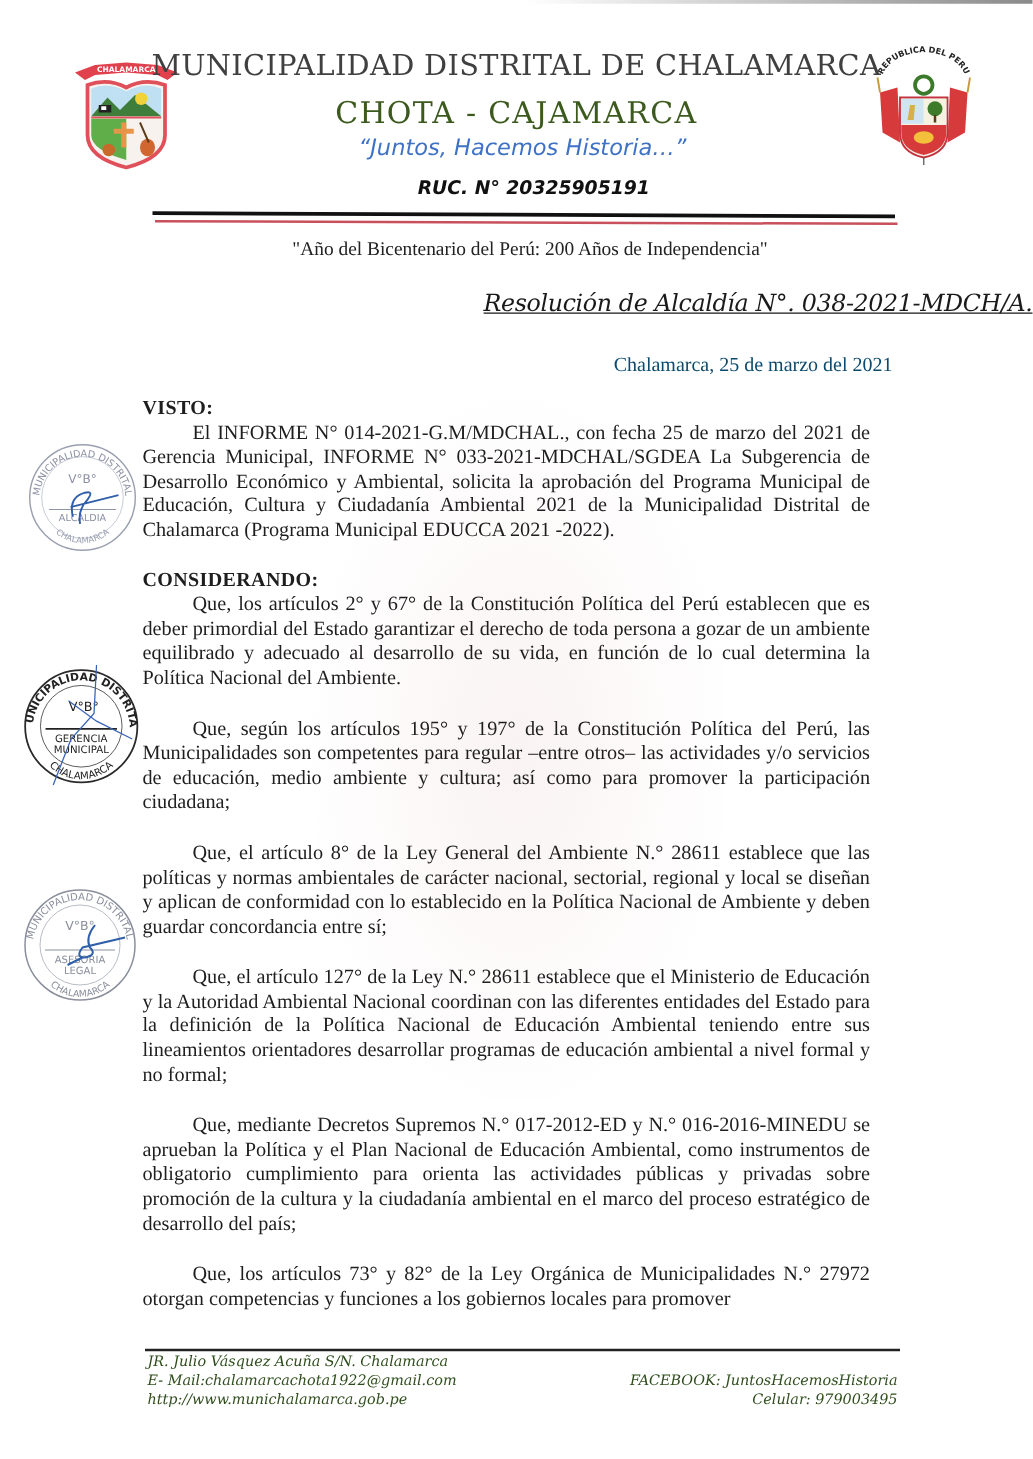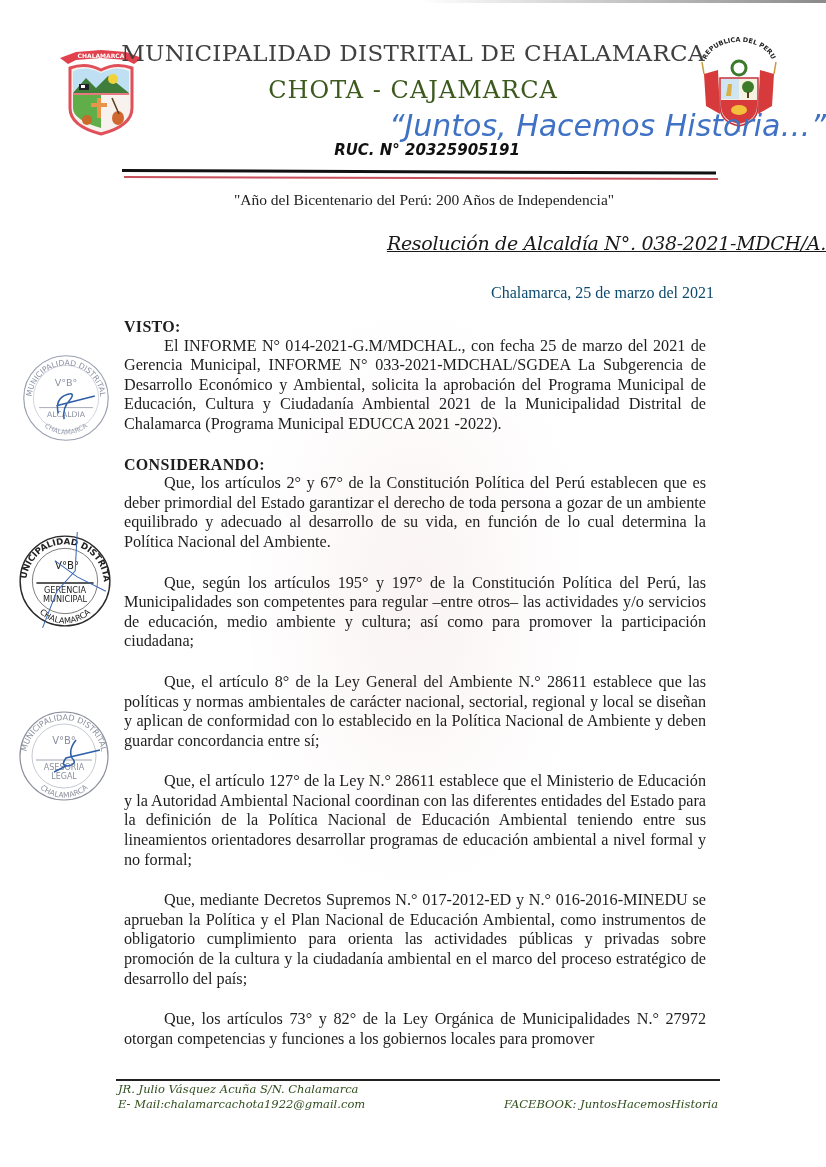--- a/index.html
+++ b/index.html
@@ -33,22 +33,22 @@
       position: absolute; left: 0; right: 0; top: 40px; text-align: center;
       font-family: "DejaVu Serif", serif; font-size: 23px; color: #404040;
       letter-spacing: 0.3px; padding-left: 0;
     }
     .hdr-sub {
       position: absolute; left: 0; right: 0; top: 76px; text-align: center;
       font-family: "DejaVu Serif", serif; font-size: 24px; color: #3d5a1e;
       letter-spacing: 1px; 
     }
     .hdr-motto {
-      position: absolute; left: 0; right: 0; top: 108px; text-align: right;
-      font-family: "DejaVu Sans", sans-serif; font-style: italic; font-size: 30px; color: #3f72c4;
+      position: absolute; left: 0; right: 0; top: 108px; text-align: center;
+      font-family: "DejaVu Sans", sans-serif; font-style: italic; font-size: 18px; color: #3f72c4;
       padding-left: 10px;
     }
     .hdr-ruc {
       position: absolute; left: 0; right: 0; top: 141px; text-align: center;
       font-family: "DejaVu Sans", sans-serif; font-style: italic; font-weight: bold; font-size: 15px; color: #111;
       padding-left: 28px;
     }
     .rule-black {
       position: absolute; left: 122px; top: 169px; width: 594px; height: 3px;
       background: #111; transform: rotate(0.25deg); transform-origin: left;
@@ -67,21 +67,21 @@
       position: absolute; left: 0; right: 0; top: 232px; text-align: right;
       font-family: "DejaVu Serif", serif; font-style: italic; font-size: 19px; color: #1a1a1a;
       text-decoration: underline; padding-left: 14px; letter-spacing: -0.3px;
     }
     .date-line {
       position: absolute; right: 112px; top: 284px;
       font-family: "Liberation Serif", serif; font-size: 16px; color: #0c4a6e;
     }
     
     .body {
-      position: absolute; left: 124px; top: 317px; width: 582px;
+      position: absolute; left: 114px; top: 317px; width: 582px;
       font-family: "Liberation Serif", serif; font-size: 16.2px; line-height: 19.6px; color: #1e1e1e;
     }
     .section-head {
       font-weight: bold; font-size: 16px; margin: 0; letter-spacing: 0.3px;
     }
     .para {
       margin: 0; text-align: justify; text-indent: 40px;
     }
     .gap-consid { height: 20px; }
     .gap-para { height: 21px; }
@@ -225,13 +225,17 @@
   <p class="para">Que, los artículos 73° y 82° de la Ley Orgánica de Municipalidades N.° 27972 otorgan competencias y funciones a los gobiernos locales para promover</p>
 </div>
 
 <div class="footer-rule"></div>
 <div class="footer">
   <div class="footer-address">JR. Julio Vásquez Acuña S/N. Chalamarca</div>
   <div class="footer-row">
     <span>E- Mail:chalamarcachota1922@gmail.com</span>
     <span class="footer-right">FACEBOOK: JuntosHacemosHistoria</span>
   </div>
+  <div class="footer-row">
+    <span>http://www.munichalamarca.gob.pe</span>
+    <span class="footer-right">Celular: 979003495</span>
+  </div>
 </div>
 
 </body></html>

